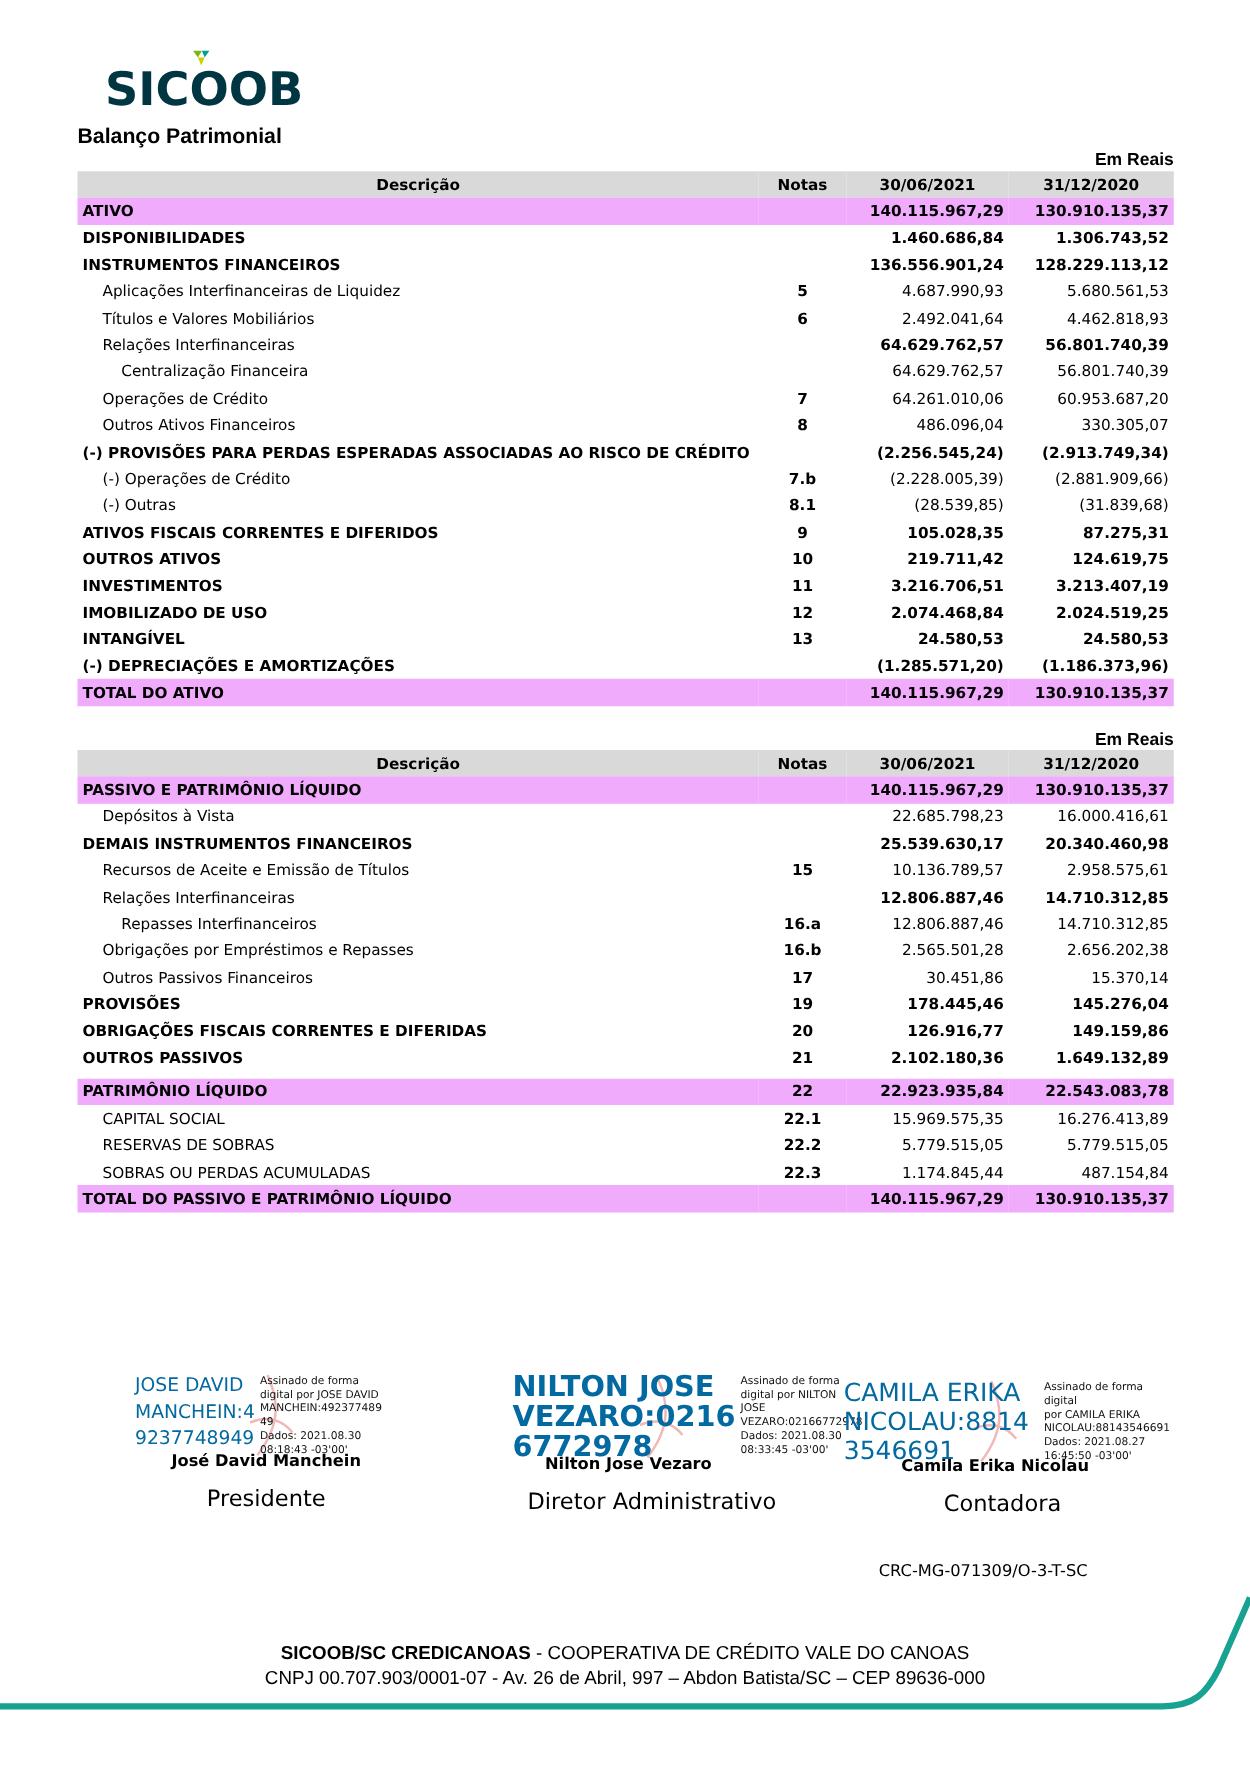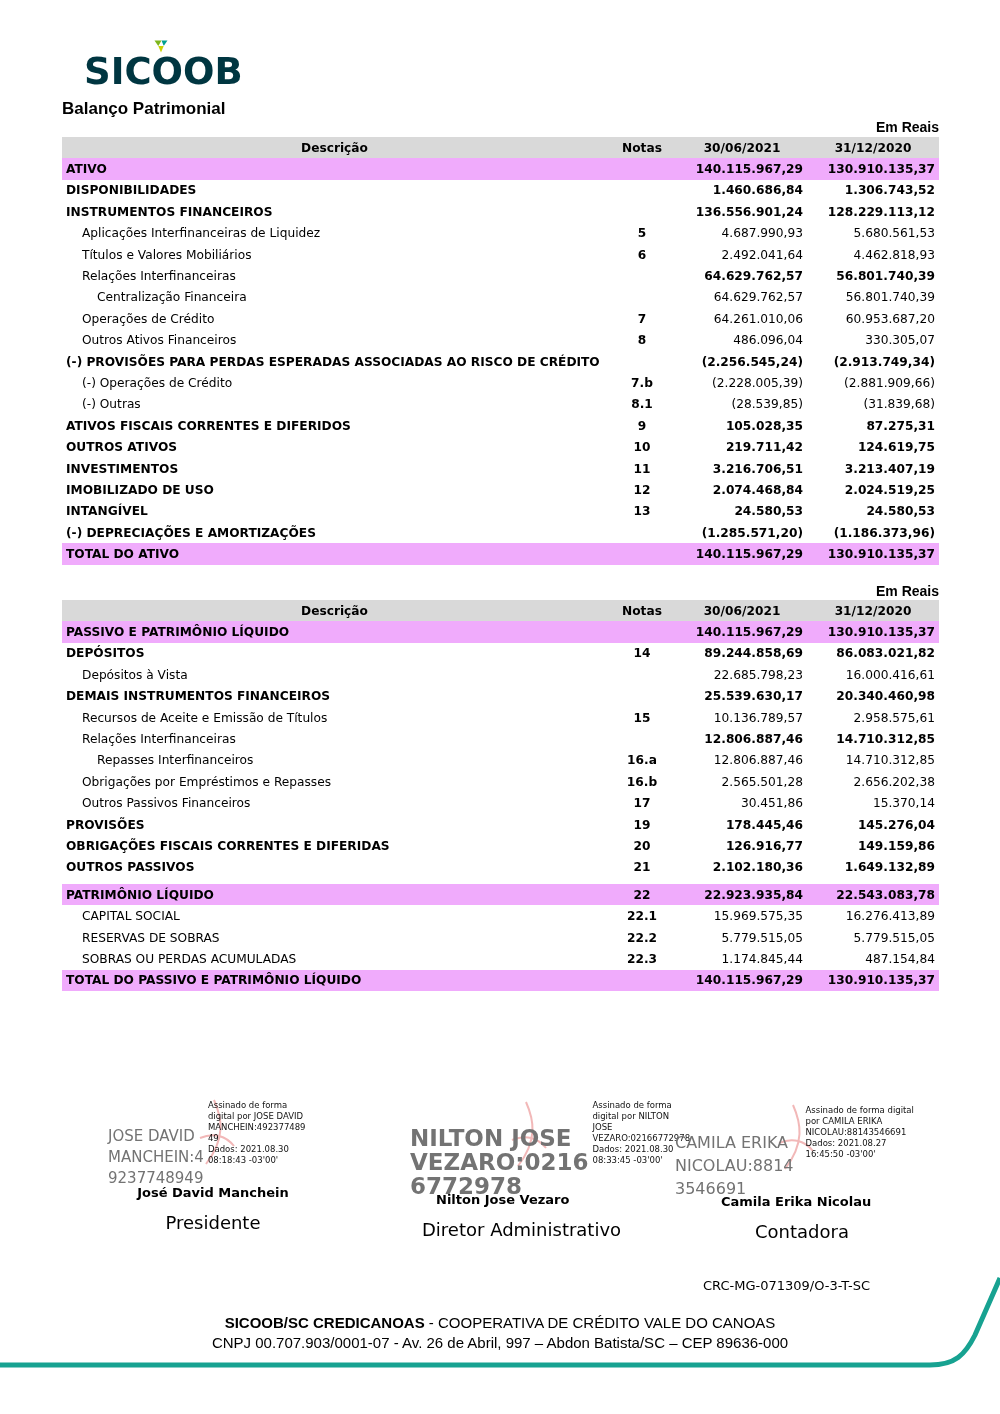--- a/index.html
+++ b/index.html
@@ -22,21 +22,21 @@
   tr.hdr td.desc { text-align: center; }
   tr.shade td { background: #f0abfc; }
   tr.bold td { font-weight: bold; }
   td.note { text-align: center; font-weight: bold; }
   td.num { text-align: right; }
   .ind1 { padding-left: 20px !important; }
   .ind2 { padding-left: 35px !important; }
   tr.gap td { height: 6px; padding: 0; }
   .sig { position: absolute; font-family: "DejaVu Sans", sans-serif; text-align: center; }
   .sig-block { position: relative; display: flex; align-items: flex-start; text-align: left; }
-  .sig-big { font-size: 15px; line-height: 21px; color: #737373; margin-top: 28px; }
+  .sig-big { font-size: 15px; line-height: 21px; color: #0369a1; }
   .sig-small { font-size: 8.5px; line-height: 11px; color: #111; margin-left: 4px; margin-top: 2px; }
   .sig-name { font-weight: bold; font-size: 13px; }
   .sig-role { font-size: 18px; margin-top: 12px; }
   .sig-crc { font-size: 13px; margin-top: 8px; }
   .acro { position: absolute; pointer-events: none; }
   .footer { position: absolute; left: 0; width: 1000px; top: 1313px; text-align: center;
             font-family: "Liberation Sans", sans-serif; font-size: 15px; line-height: 20px; color: #000; }
   .footer b { font-weight: bold; }
   .swoosh { position: absolute; left: 0; top: 1260px; }
 </style>
@@ -202,26 +202,20 @@
     <td class="note">Notas</td>
     <td style="text-align:center">30/06/2021</td>
     <td style="text-align:center">31/12/2020</td>
   </tr>
   <tr class="shade bold">
     <td>PASSIVO E PATRIMÔNIO LÍQUIDO</td>
     <td class="note"></td>
     <td class="num">140.115.967,29</td>
     <td class="num">130.910.135,37</td>
   </tr>
-  <tr class="bold">
-    <td>DEPÓSITOS</td>
-    <td class="note">14</td>
-    <td class="num">89.244.858,69</td>
-    <td class="num">86.083.021,82</td>
-  </tr>
   <tr>
     <td class="ind1">Depósitos à Vista</td>
     <td class="note"></td>
     <td class="num">22.685.798,23</td>
     <td class="num">16.000.416,61</td>
   </tr>
   <tr class="bold">
     <td>DEMAIS INSTRUMENTOS FINANCEIROS</td>
     <td class="note"></td>
     <td class="num">25.539.630,17</td>
@@ -354,21 +348,21 @@
   </div>
   <div class="sig-name" style="text-align:left; margin-left:26px; margin-top:-6px;">Nilton Jose Vezaro</div>
   <div class="sig-role" style="text-align:left; margin-left:12px;">Diretor Administrativo</div>
 </div>
 
 <div class="sig" style="left:675px; top:1103px; width:265px;">
   <svg class="acro" style="left:100px; top:0;" width="40" height="70" viewBox="0 0 40 70">
     <path d="M18 2 C26 20 30 40 10 66 M4 40 C18 34 30 38 38 48" stroke="#f2b8b8" stroke-width="2" fill="none"></path>
   </svg>
   <div class="sig-block">
-    <div class="sig-big" style="font-size:16px; line-height:23px;">
+    <div class="sig-big" style="font-size:20px; line-height:23px;">
       <div>CAMILA ERIKA</div>
       <div>NICOLAU:8814</div>
       <div>3546691</div>
     </div>
     <div class="sig-small" style="margin-left:12px;">
       <div>Assinado de forma digital</div>
       <div>por CAMILA ERIKA</div>
       <div>NICOLAU:88143546691</div>
       <div>Dados: 2021.08.27</div>
       <div>16:45:50 -03'00'</div>

